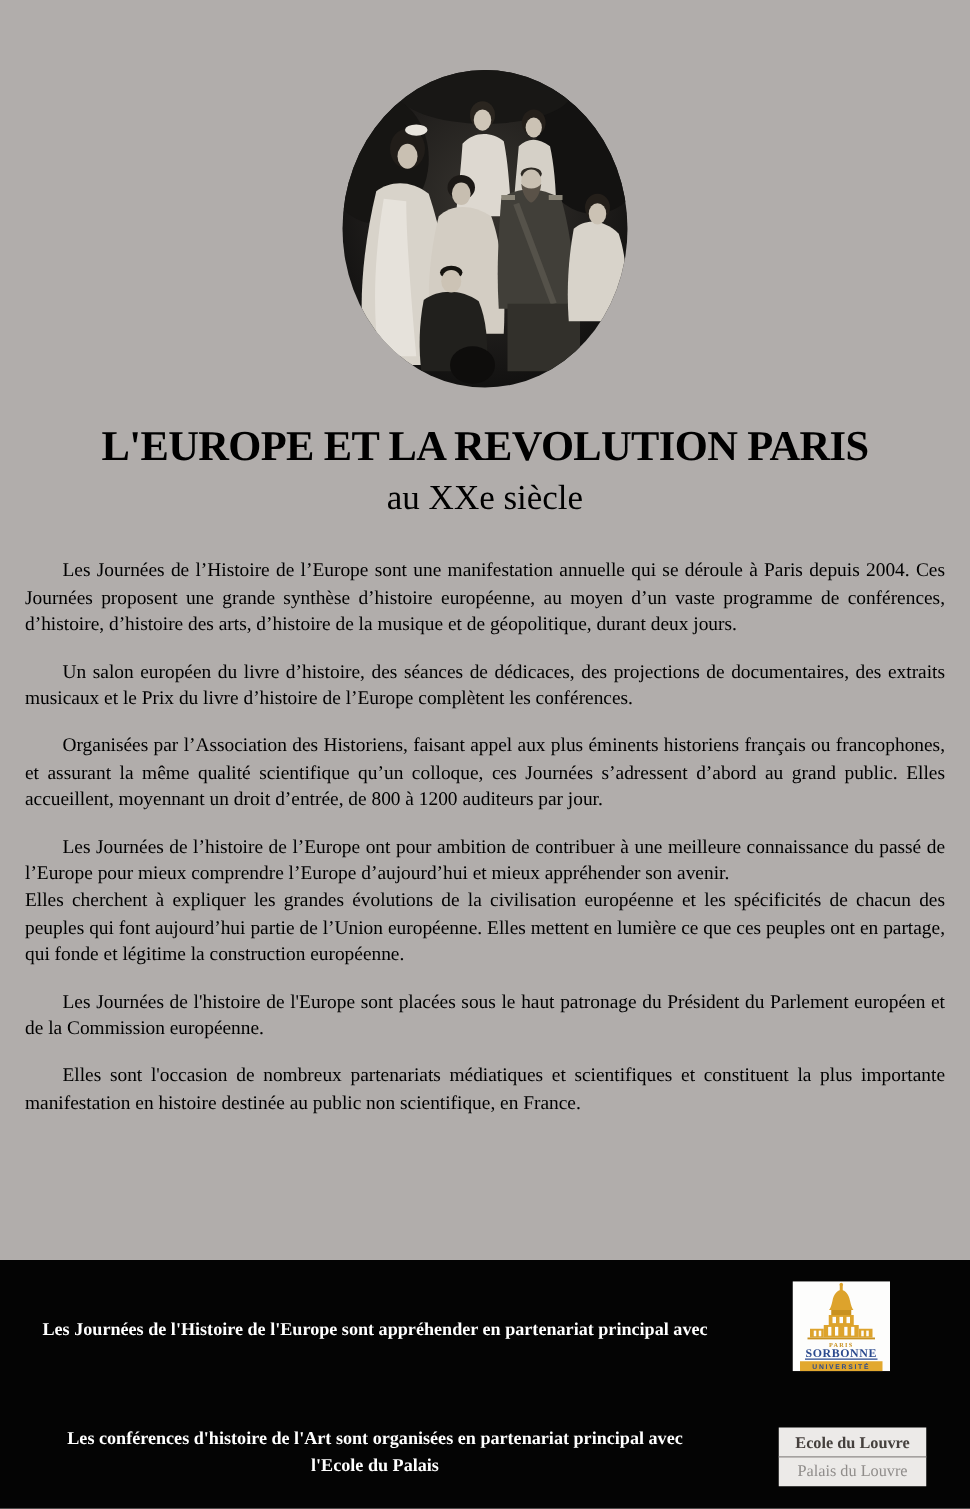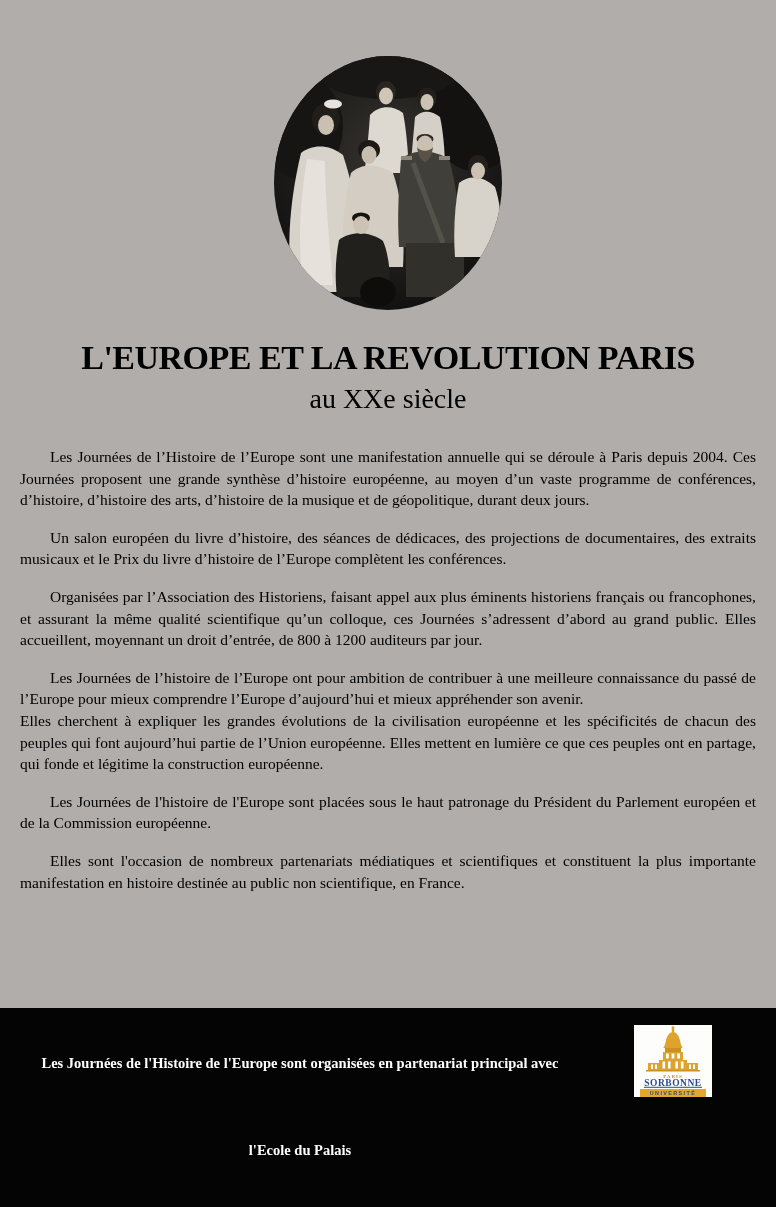--- a/index.html
+++ b/index.html
@@ -128,21 +128,21 @@
     <p class="para ind tight">Les Journées de l’histoire de l’Europe ont pour ambition de contribuer à une meilleure connaissance du passé de l’Europe pour mieux comprendre l’Europe d’aujourd’hui et mieux appréhender son avenir.</p>
     <p class="para">Elles cherchent à expliquer les grandes évolutions de la civilisation européenne et les spécificités de chacun des peuples qui font aujourd’hui partie de l’Union européenne. Elles mettent en lumière ce que ces peuples ont en partage, qui fonde et légitime la construction européenne.</p>
     <p class="para ind">Les Journées de l'histoire de l'Europe sont placées sous le haut patronage du Président du Parlement européen et de la Commission européenne.</p>
     <p class="para ind">Elles sont l'occasion de nombreux partenariats médiatiques et scientifiques et constituent la plus importante manifestation en histoire destinée au public non scientifique, en France.</p>
   </div>
 
   <div class="footer">
 
     <div class="frow frow1">
       <div class="ftext">
-        <div class="fline">Les Journées de l'Histoire de l'Europe sont organisées en partenariat principal avec</div>
+        <div class="fline">Les Journées de l'Histoire de l'Europe sont appréhender en partenariat principal avec</div>
       </div>
       <div class="sorb-wrap">
         <svg width="78" height="72" viewBox="0 0 78 72" role="img">
           <rect x="0" y="0" width="78" height="72" fill="#fdfdfc"></rect>
 
           <rect x="37.8" y="3" width="2.4" height="5" fill="#dda32c"></rect>
           <circle cx="39" cy="2.6" r="1.4" fill="#dda32c"></circle>
           <path d="M39,7 C35.8,7 33,10.5 32,15.5 C31.2,19.5 30.2,21.8 29.2,23 L48.8,23 C47.8,21.8 46.8,19.5 46,15.5 C45,10.5 42.2,7 39,7 Z" fill="#dda32c"></path>
           <rect x="31" y="23" width="16" height="4" fill="#c89120"></rect>
           <rect x="29" y="27" width="20" height="8" fill="#dda32c"></rect>
@@ -166,18 +166,25 @@
           <text x="39" y="60.5" font-size="9.5" font-weight="bold" letter-spacing="0.5" text-anchor="middle" fill="#2b4a8e">SORBONNE</text>
           <rect x="10" y="61.8" width="58" height="1" fill="#2b4a8e"></rect>
           <rect x="6" y="64" width="66" height="8" fill="#e2a82e"></rect>
           <text x="39" y="70.2" class="sans" font-size="5.4" font-weight="bold" letter-spacing="1.4" text-anchor="middle" fill="#2b4a8e">UNIVERSITÉ</text>
         </svg>
       </div>
     </div>
 
     <div class="frow frow2">
       <div class="ftext">
+        <div class="fline">Les conférences d'histoire de l'Art sont organisées en partenariat principal avec</div>
         <div class="fline">l'Ecole du Palais</div>
+      </div>
+      <div class="louvre-wrap">
+        <div class="louvre">
+          <div class="louvre-top">Ecole du Louvre</div>
+          <div class="louvre-bottom">Palais du Louvre</div>
+        </div>
       </div>
     </div>
 
   </div>
 </div>
 
 </body></html>

